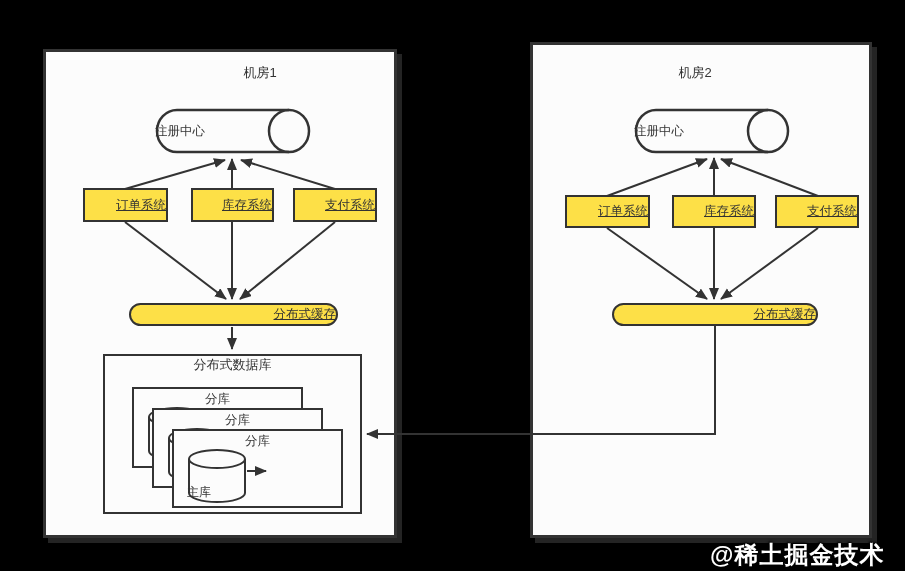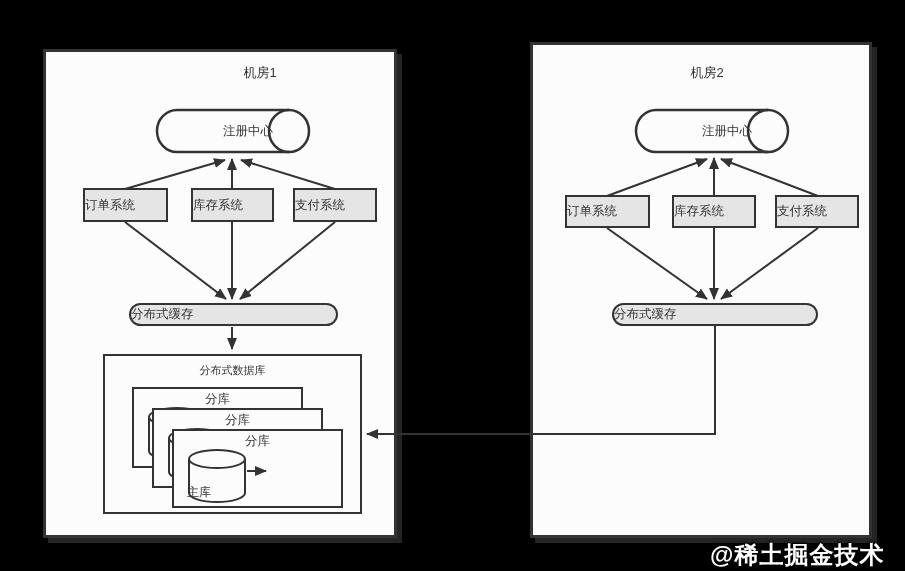--- a/index.html
+++ b/index.html
@@ -1,28 +1,28 @@
 <!DOCTYPE html>
 <html><head>
 <meta charset="utf-8">
 <style>
   html,body{margin:0;padding:0;background:#000;}
   .canvas{position:relative;width:905px;height:571px;background:#000;overflow:hidden;
           font-family:"Liberation Sans","DejaVu Sans",sans-serif;color:#333;}
   .room{position:absolute;box-sizing:border-box;background:#fcfcfc;border:3px solid #333;
         box-shadow:5px 5px 0 #242424;z-index:0;}
   .room-title{position:absolute;text-align:center;font-size:13px;z-index:5;}
-  .box{position:absolute;box-sizing:border-box;background:#e5e5e5;border:2px solid #333;
-       display:flex;align-items:center;justify-content:flex-start;font-size:12.5px;z-index:5;}
+  .box{position:absolute;box-sizing:border-box;background:#fde047;border:2px solid #333;
+       display:flex;align-items:center;justify-content:flex-end;font-size:12.5px;z-index:5;text-decoration:underline;}
   .pill{border-radius:12px;}
   .shape{position:absolute;z-index:5;}
   .shape svg{position:absolute;left:0;top:0;display:block;}
-  .shape .txt{position:absolute;left:15px;width:100%;text-align:center;font-size:12.5px;}
+  .shape .txt{position:absolute;left:0;width:100%;font-size:12.5px;}
   .dbbox{position:absolute;box-sizing:border-box;background:#fcfcfc;border:2px solid #333;z-index:1;}
-  .dbbox .dbtitle{display:block;text-align:center;margin-top:7px;font-size:11px;}
+  .dbbox .dbtitle{display:block;text-align:center;margin-top:0;font-size:13px;}
   .sbox{position:absolute;box-sizing:border-box;background:#fcfcfc;border:2px solid #333;}
   .sbox .stitle{display:block;text-align:center;margin-top:2px;font-size:12.5px;}
   .cyl{position:absolute;width:60px;height:56px;}
   .cyl .ctxt{position:absolute;left:0;bottom:3px;width:100%;font-size:12px;}
   .overlay{position:absolute;left:0;top:0;z-index:10;pointer-events:none;}
   .watermark{position:absolute;z-index:20;font-size:24px;font-weight:bold;color:#fff;
              letter-spacing:1px;text-shadow:1px 1px 2px #000,-1px -1px 2px #000,0 0 4px #000;}
 </style>
 </head>
 <body>
@@ -95,21 +95,21 @@
     <div class="cyl" style="left:13px;top:17px;">
       <svg width="60" height="56" viewBox="0 0 60 56">
         <path d="M2,11 L2,45 A28,9 0 0 0 58,45 L58,11" fill="#fcfcfc" stroke="#333" stroke-width="2"></path>
         <ellipse cx="30" cy="11" rx="28" ry="9" fill="#fcfcfc" stroke="#333" stroke-width="2"></ellipse>
       </svg>
       <span class="ctxt">主库</span>
     </div>
   </div>
 
   <div class="room" style="left:530px;top:42px;width:342px;height:496px;"></div>
-  <div class="room-title" style="left:536px;top:64px;width:342px;">机房2</div>
+  <div class="room-title" style="left:524px;top:64px;width:342px;">机房2</div>
 
   <div class="shape" style="left:634px;top:108px;width:156px;height:46px;">
     <svg width="156" height="46" viewBox="0 0 156 46">
       <path d="M22,2 L134,2 A20,21 0 0 1 134,44 L22,44 A20,21 0 0 1 22,2 Z" fill="#fcfcfc" stroke="#333" stroke-width="2.5"></path>
       <path d="M134,2 A20,21 0 0 0 134,44" fill="none" stroke="#333" stroke-width="2.5"></path>
     </svg>
     <span class="txt" style="top:15px;">注册中心</span>
   </div>
 
   <div class="box" style="left:565px;top:195px;width:85px;height:33px;">

